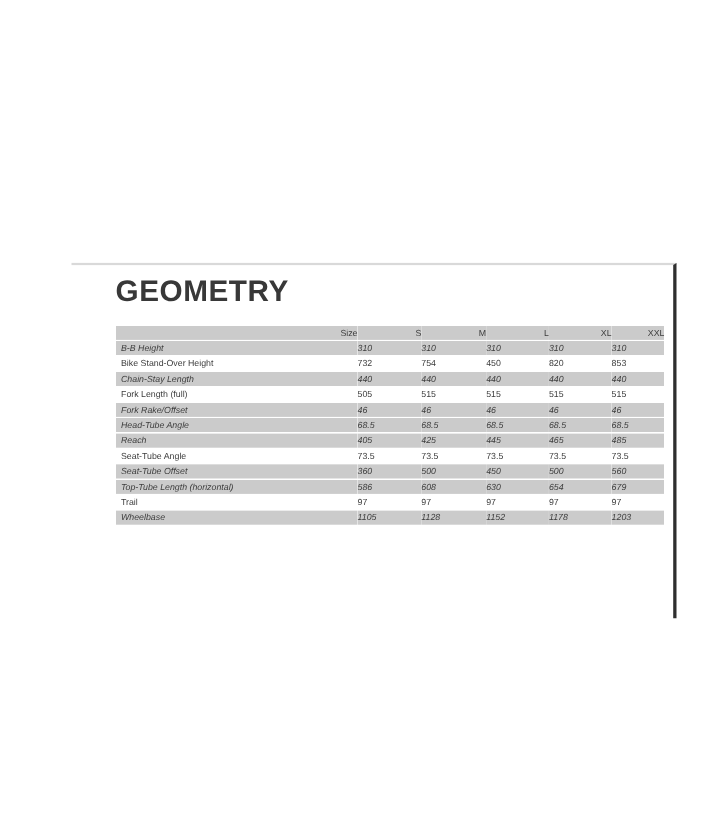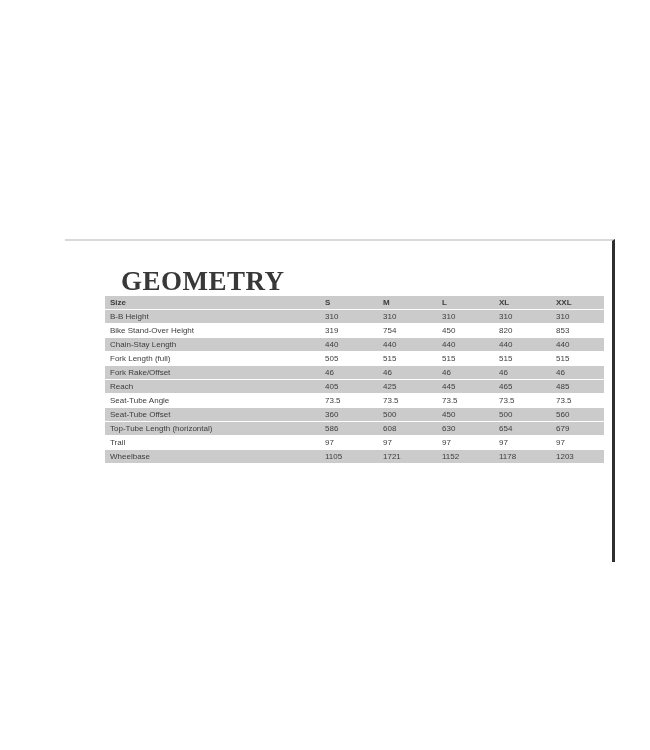--- a/index.html
+++ b/index.html
@@ -21,27 +21,26 @@
     width: 547px;
     height: 321px;
     border-top: 2px solid var(--c-panel-top, #d9d9d9);
     border-right: 3px solid var(--c-panel-right, #2f2f2f);
     background: transparent;
   }
   .page-title {
     position: absolute;
     left: 40px;
     top: 9px;
-    margin: 16px;
+    margin: 0;
     font-size: 27px;
     font-weight: bold;
     letter-spacing: 0.5px;
     color: var(--c-title, #383838);
     white-space: nowrap;
-    font-family: Liberation Serif, serif;
   }
   table.geo {
     position: absolute;
     left: 40px;
     top: 55px;
     width: 499px;
     border-collapse: collapse;
     table-layout: fixed;
   }
   table.geo col.c-label { width: 220px; }
@@ -56,23 +55,23 @@
     height: 13px;
     padding: 0;
     margin: 0;
     text-align: left;
     vertical-align: middle;
     color: var(--c-text, #3d3d3d);
     border-bottom: 1px solid #ffffff;
     white-space: nowrap;
     overflow: hidden;
   }
-  table.geo th { font-weight: bold; background: var(--c-stripe, #cbcbcb); }
+  table.geo th { font-weight: normal; background: var(--c-stripe, #cbcbcb); text-align: right; }
   table.geo .cell-label { padding-left: 5px; }
-  table.geo tr.alt td { background: var(--c-stripe, #cbcbcb); }
+  table.geo tr.alt td { background: var(--c-stripe, #cbcbcb); font-style: italic; }
 </style>
 </head>
 <body>
 
 <div class="panel">
   <h1 class="page-title">GEOMETRY</h1>
 
   <table class="geo">
     <colgroup>
       <col class="c-label">
@@ -96,21 +95,21 @@
         <tr class="alt">
           <td class="cell-label">B-B Height</td>
           <td>310</td>
           <td>310</td>
           <td>310</td>
           <td>310</td>
           <td>310</td>
         </tr>
         <tr>
           <td class="cell-label">Bike Stand-Over Height</td>
-          <td>319</td>
+          <td>732</td>
           <td>754</td>
           <td>450</td>
           <td>820</td>
           <td>853</td>
         </tr>
         <tr class="alt">
           <td class="cell-label">Chain-Stay Length</td>
           <td>440</td>
           <td>440</td>
           <td>440</td>
@@ -125,20 +124,28 @@
           <td>515</td>
           <td>515</td>
         </tr>
         <tr class="alt">
           <td class="cell-label">Fork Rake/Offset</td>
           <td>46</td>
           <td>46</td>
           <td>46</td>
           <td>46</td>
           <td>46</td>
+        </tr>
+        <tr class="alt">
+          <td class="cell-label">Head-Tube Angle</td>
+          <td>68.5</td>
+          <td>68.5</td>
+          <td>68.5</td>
+          <td>68.5</td>
+          <td>68.5</td>
         </tr>
         <tr class="alt">
           <td class="cell-label">Reach</td>
           <td>405</td>
           <td>425</td>
           <td>445</td>
           <td>465</td>
           <td>485</td>
         </tr>
         <tr>
@@ -169,20 +176,20 @@
           <td class="cell-label">Trail</td>
           <td>97</td>
           <td>97</td>
           <td>97</td>
           <td>97</td>
           <td>97</td>
         </tr>
         <tr class="alt">
           <td class="cell-label">Wheelbase</td>
           <td>1105</td>
-          <td>1721</td>
+          <td>1128</td>
           <td>1152</td>
           <td>1178</td>
           <td>1203</td>
         </tr>
       </tbody>
   </table>
 </div>
 
 </body></html>

